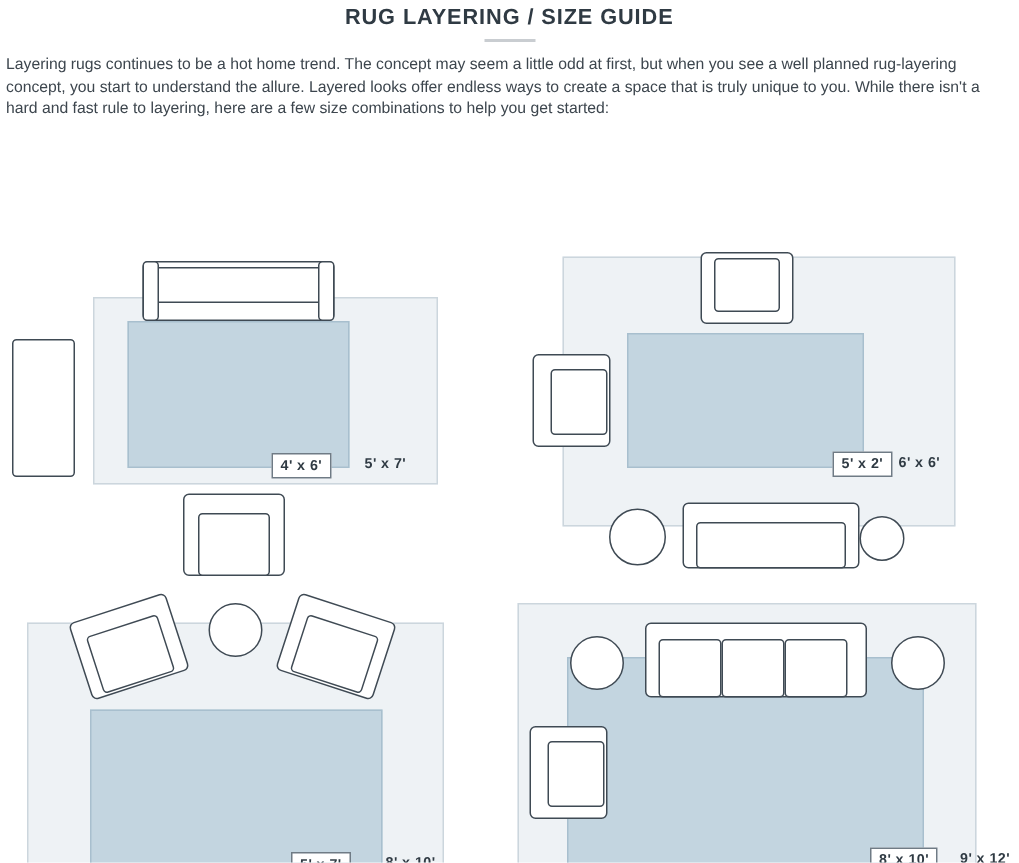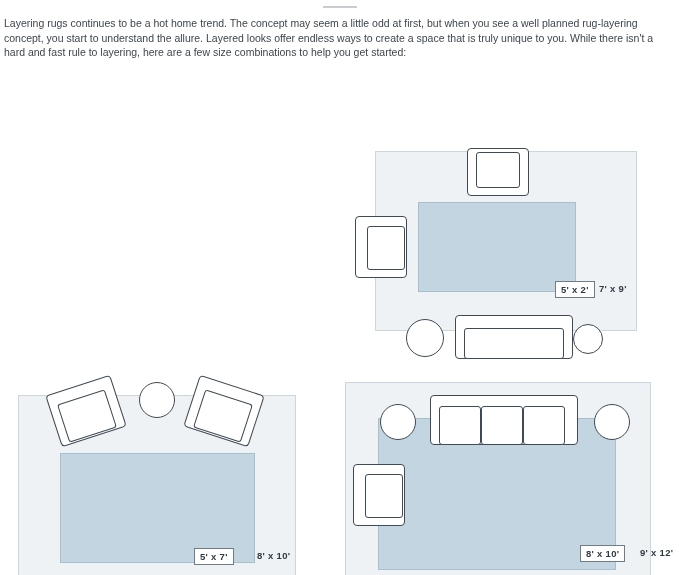--- a/index.html
+++ b/index.html
@@ -98,46 +98,65 @@
     white-space: nowrap;
     line-height: 11px;
   }
 </style>
 </head>
 <body>
 
 <div class="page">
 
   <div>
+    <div class="title">RUG LAYERING / SIZE GUIDE</div>
     <div class="title-rule"></div>
     <div class="intro">Layering rugs continues to be a hot home trend. The concept may seem a little odd at first, but when you see a well planned rug-layering concept, you start to understand the allure. Layered looks offer endless ways to create a space that is truly unique to you. While there isn't a hard and fast rule to layering, here are a few size combinations to help you get started:</div>
   </div>
 
   <div class="diagrams">
 
+    <div class="quad" style="left:0px; top:6px; width:320px; height:300px;">
+
+      <div class="rug-outer" style="left:62px; top:112px; width:230px; height:125px;"></div>
+      <div class="rug-inner" style="left:85px; top:128px; width:148px; height:98px;"></div>
+
+      <div class="fur soft" style="left:95px; top:88px; width:128px; height:40px;"></div>
+      <div class="fur" style="left:103px; top:92px; width:112px; height:24px;"></div>
+      <div class="fur" style="left:95px; top:88px; width:11px; height:40px;"></div>
+      <div class="fur" style="left:212px; top:88px; width:11px; height:40px;"></div>
+
+      <div class="fur" style="left:8px; top:140px; width:42px; height:92px;"></div>
+
+      <div class="fur soft" style="left:122px; top:243px; width:68px; height:55px;"></div>
+      <div class="fur" style="left:132px; top:256px; width:48px; height:42px;"></div>
+
+      <div class="labelbox" style="left:181px; top:216px;">4' x 6'</div>
+      <div class="labelplain" style="left:243px; top:218px;">5' x 7'</div>
+    </div>
 
     <div class="quad" style="left:340px; top:6px; width:339px; height:300px;">
 
       <div class="rug-outer" style="left:35px; top:85px; width:262px; height:180px;"></div>
       <div class="rug-inner" style="left:78px; top:136px; width:158px; height:90px;"></div>
 
       <div class="fur soft" style="left:127px; top:82px; width:62px; height:48px;"></div>
       <div class="fur" style="left:136px; top:86px; width:44px; height:36px;"></div>
 
       <div class="fur soft" style="left:15px; top:150px; width:52px; height:62px;"></div>
       <div class="fur" style="left:27px; top:160px; width:38px; height:44px;"></div>
 
       <div class="fur soft" style="left:115px; top:249px; width:118px; height:44px;"></div>
       <div class="fur" style="left:124px; top:262px; width:100px; height:31px;"></div>
 
       <div class="fur round" style="left:66px; top:253px; width:38px; height:38px;"></div>
       <div class="fur round" style="left:233px; top:258px; width:30px; height:30px;"></div>
 
       <div class="labelbox" style="left:215px; top:215px;">5' x 2'</div>
-      <div class="labelplain" style="left:259px; top:217px;">7' x 9'</div>
+      <div class="labelplain" style="left:259px; top:217px;">6' x 6'</div>
     </div>
 
     <div class="quad" style="left:0px; top:300px; width:320px; height:275px;">
 
       <div class="rug-outer" style="left:18px; top:35px; width:278px; height:190px;"></div>
       <div class="rug-inner" style="left:60px; top:93px; width:195px; height:110px;"></div>
 
       <div class="fur soft" style="left:52px; top:24px; width:68px; height:54px; transform: rotate(-18deg);"></div>
       <div class="fur" style="left:62px; top:36px; width:50px; height:40px; transform: rotate(-18deg);"></div>
 

